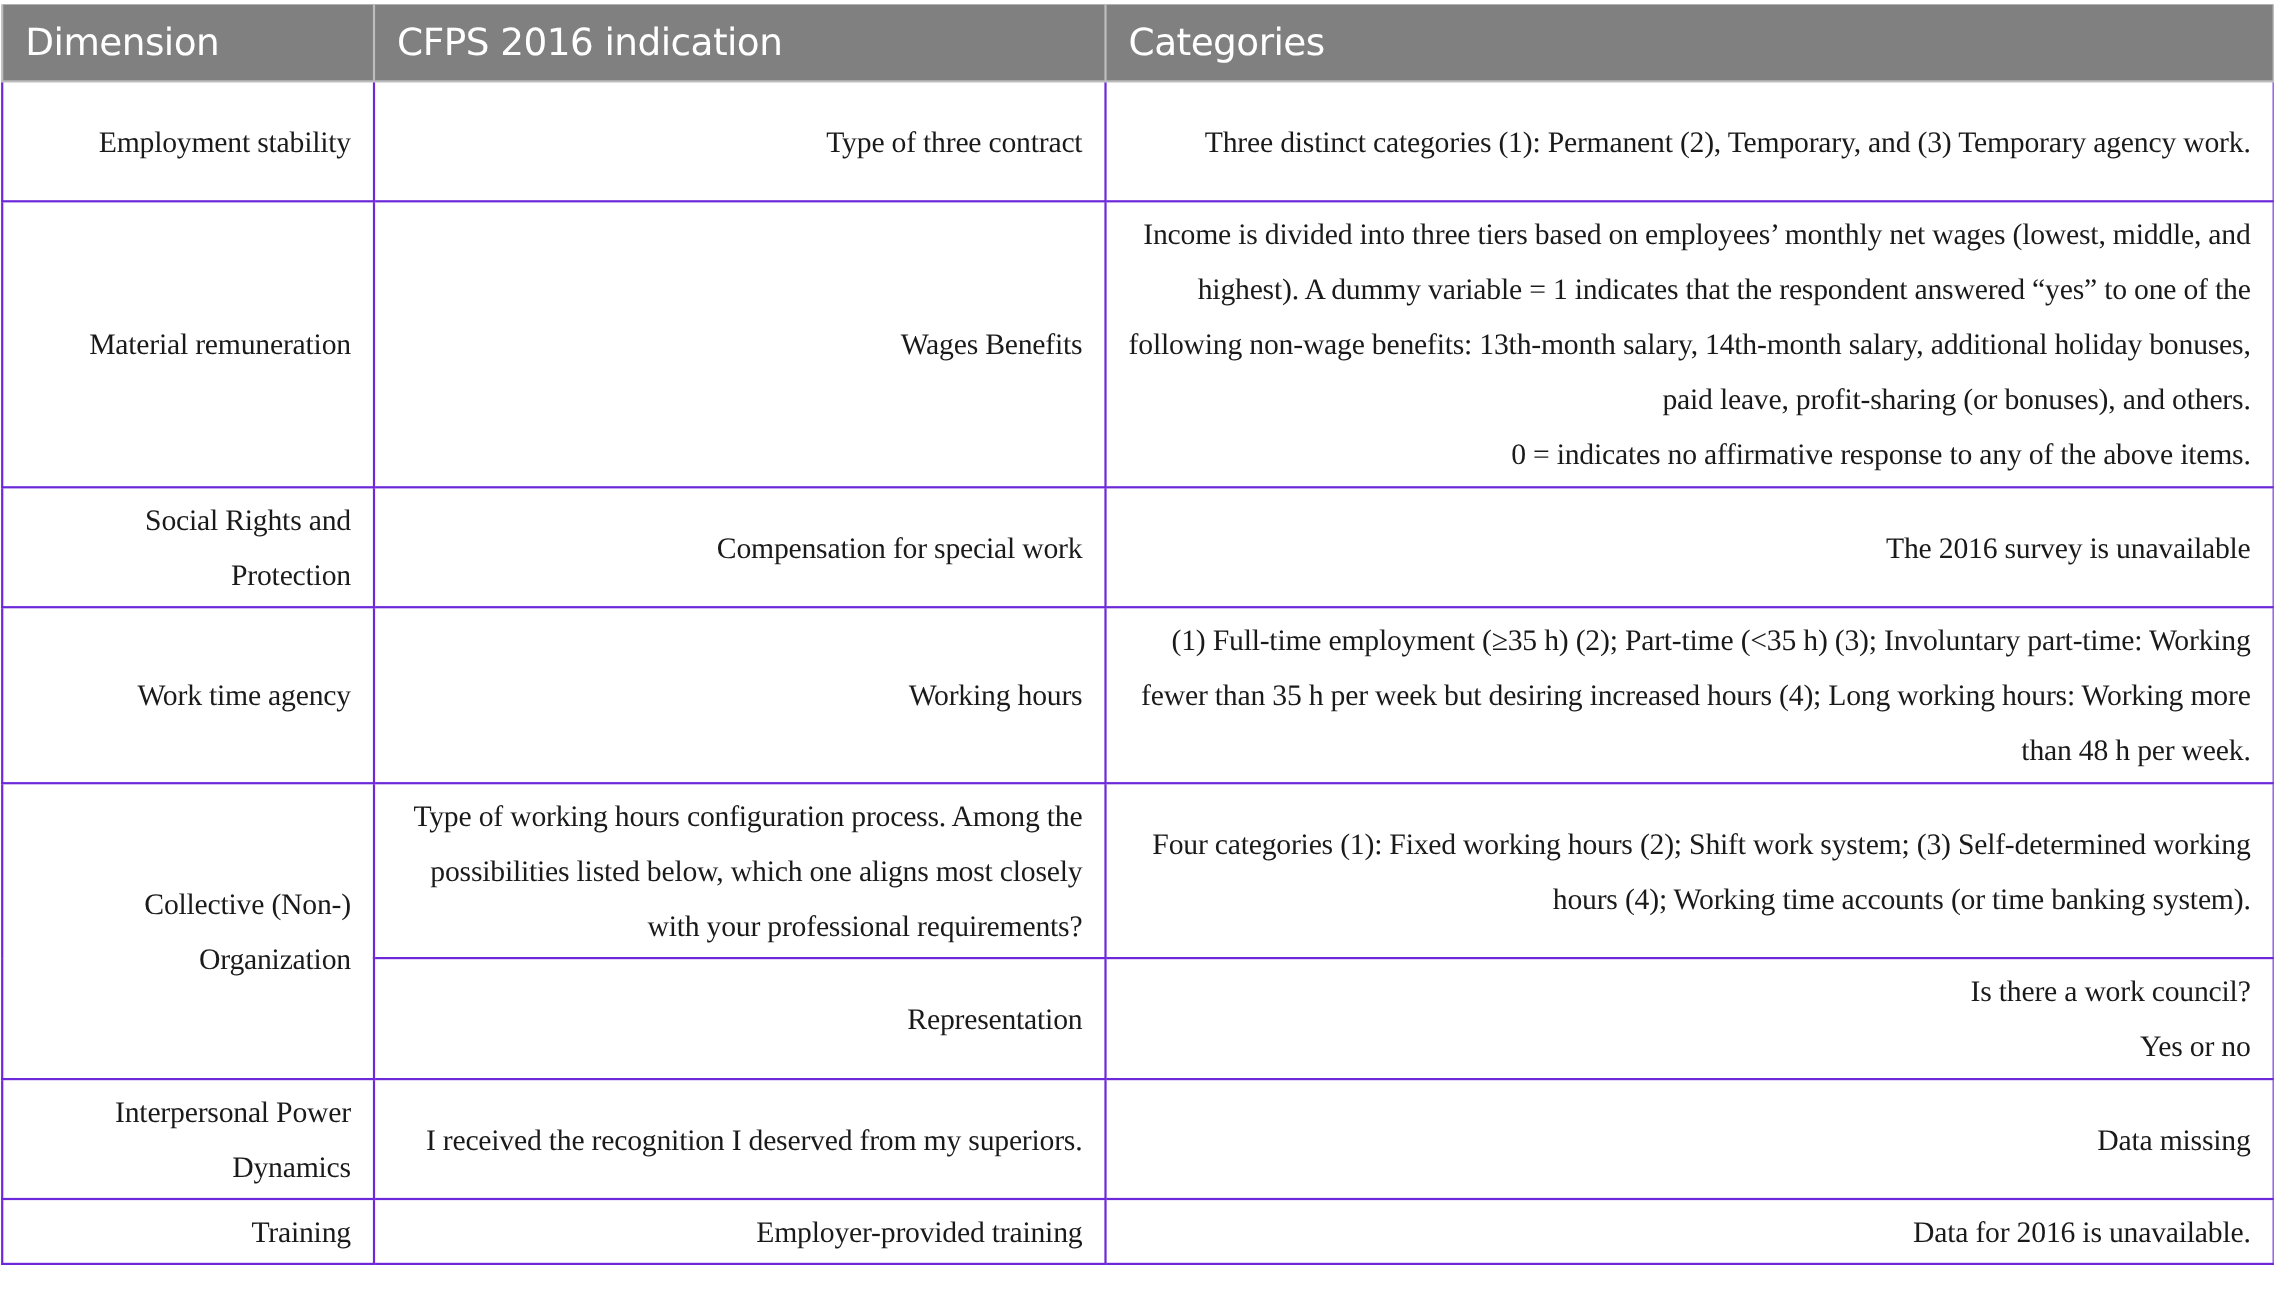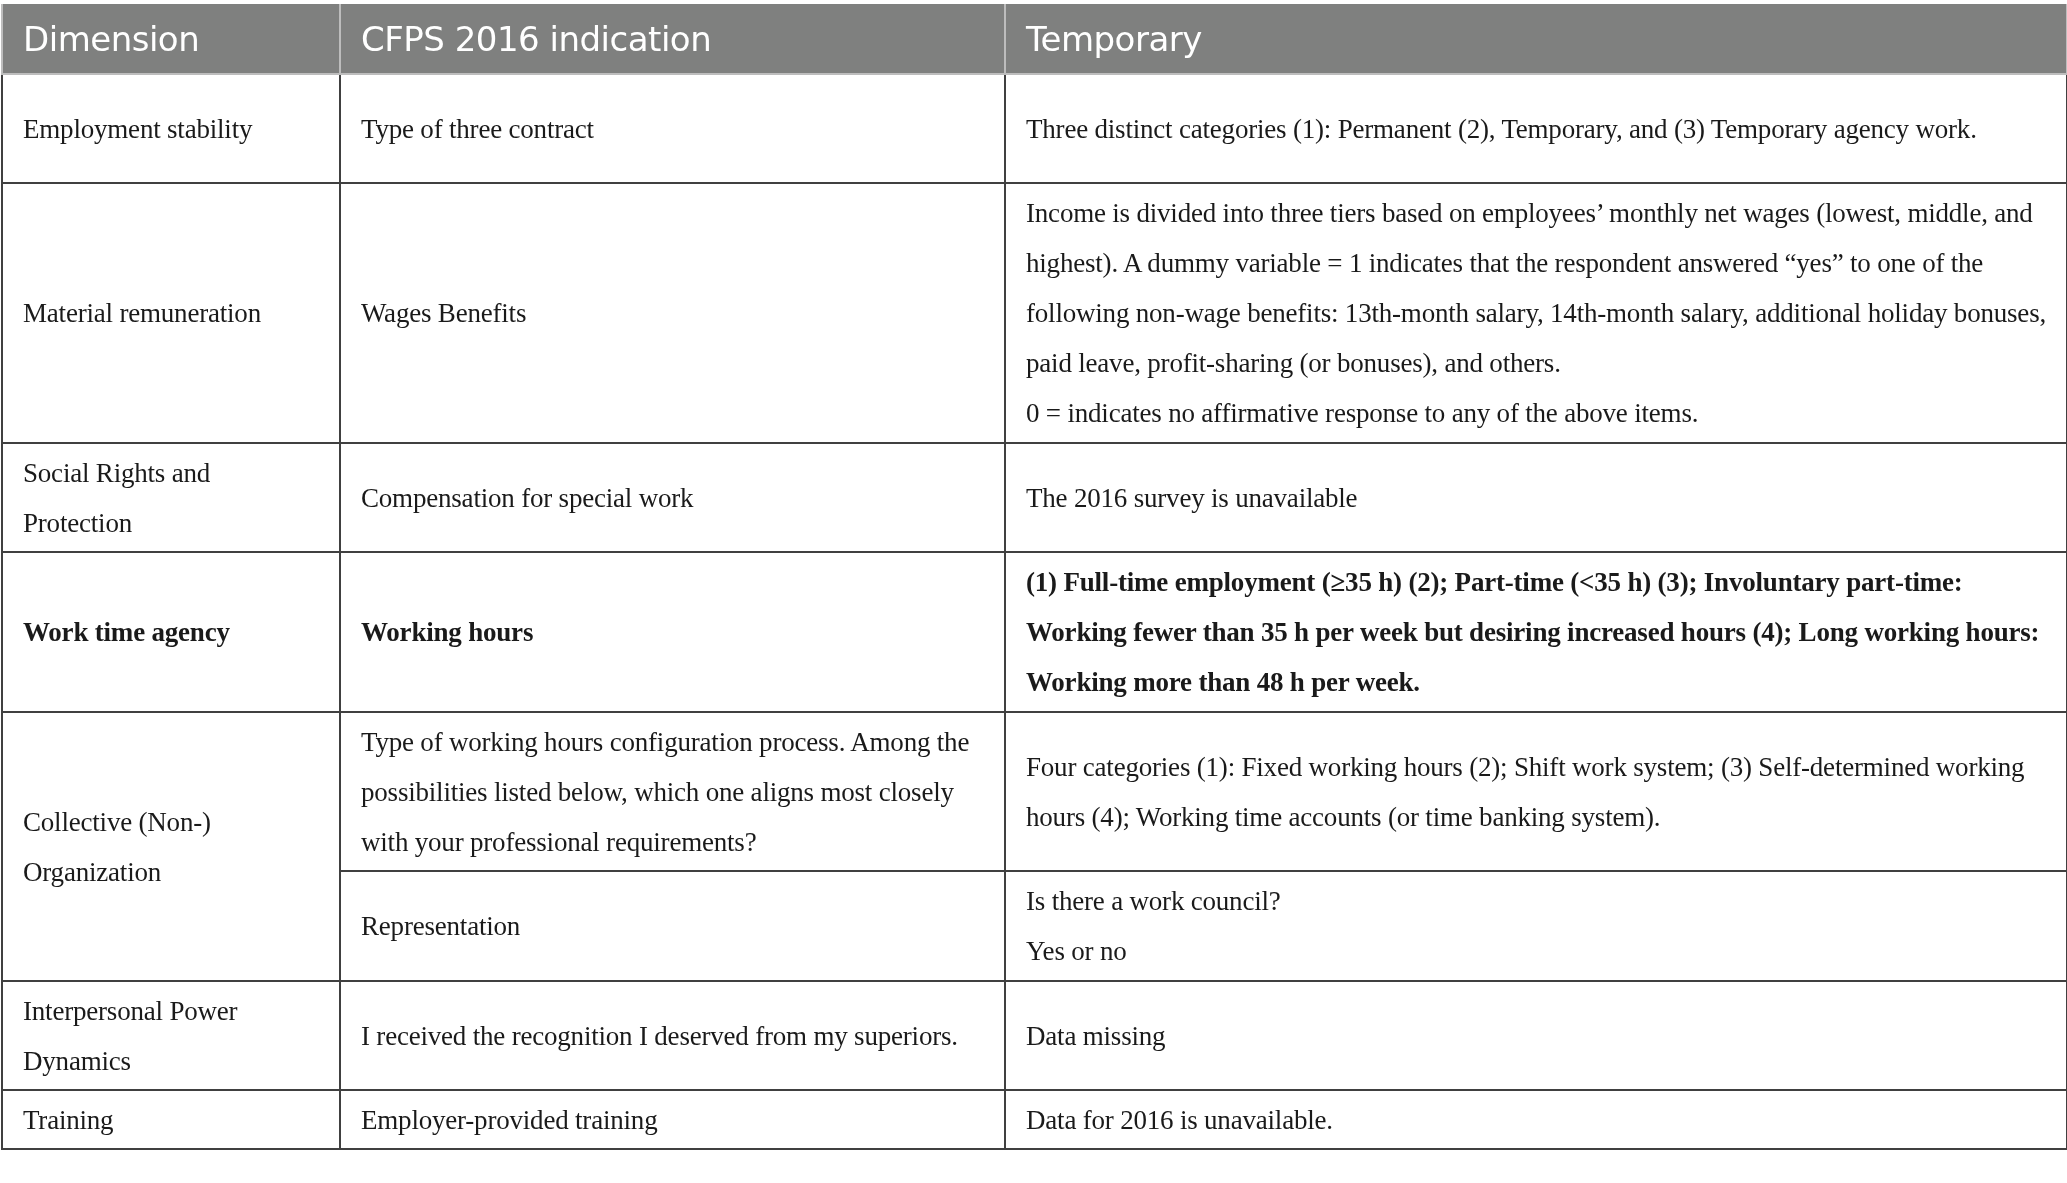--- a/index.html
+++ b/index.html
@@ -26,50 +26,50 @@
     text-align: left;
     height: 69px;
     padding: 0 20px;
     border: 2px solid #bdbdbd;
     border-top: none;
     vertical-align: middle;
     letter-spacing: -0.5px;
     margin-left: 39px;
   }
   table.dims td {
-    border: 2px solid #404040;
+    border: 2px solid #6d28d9;
     padding: 0 20px;
     vertical-align: middle;
-    text-align: left;
+    text-align: right;
     letter-spacing: -0.2px;
   }
   table.dims td .ln { display: block; }
   tr.r1 td { height: 107px; }
   tr.r2 td { height: 258px; }
   tr.r3 td { height: 107px; }
-  tr.r4 td { height: 158px; font-weight: bold; }
+  tr.r4 td { height: 158px; }
   tr.r5a td { height: 157px; }
   tr.r5b td { height: 108px; }
   tr.r6 td { height: 107px; }
   tr.r7 td { height: 57px; }
 </style>
 </head>
 <body>
 
 <table class="dims">
   <colgroup>
       <col class="c1">
       <col class="c2">
       <col class="c3">
     </colgroup>
   <thead>
     <tr>
       <th>Dimension</th>
       <th>CFPS 2016 indication</th>
-      <th>Temporary</th>
+      <th>Categories</th>
     </tr>
   </thead>
   <tbody>
     <tr class="r1">
       <td>Employment stability</td>
       <td>Type of three contract</td>
       <td>
         <span class="ln">Three distinct categories (1): Permanent (2), Temporary, and (3) Temporary agency work.</span>
       </td>
     </tr>

